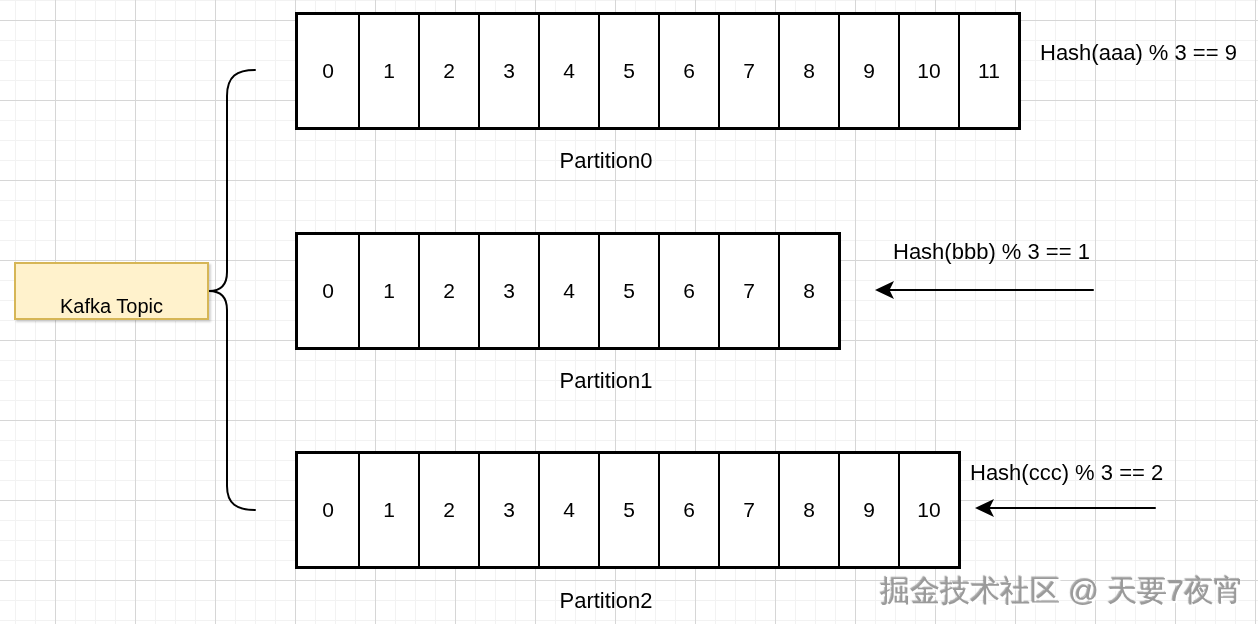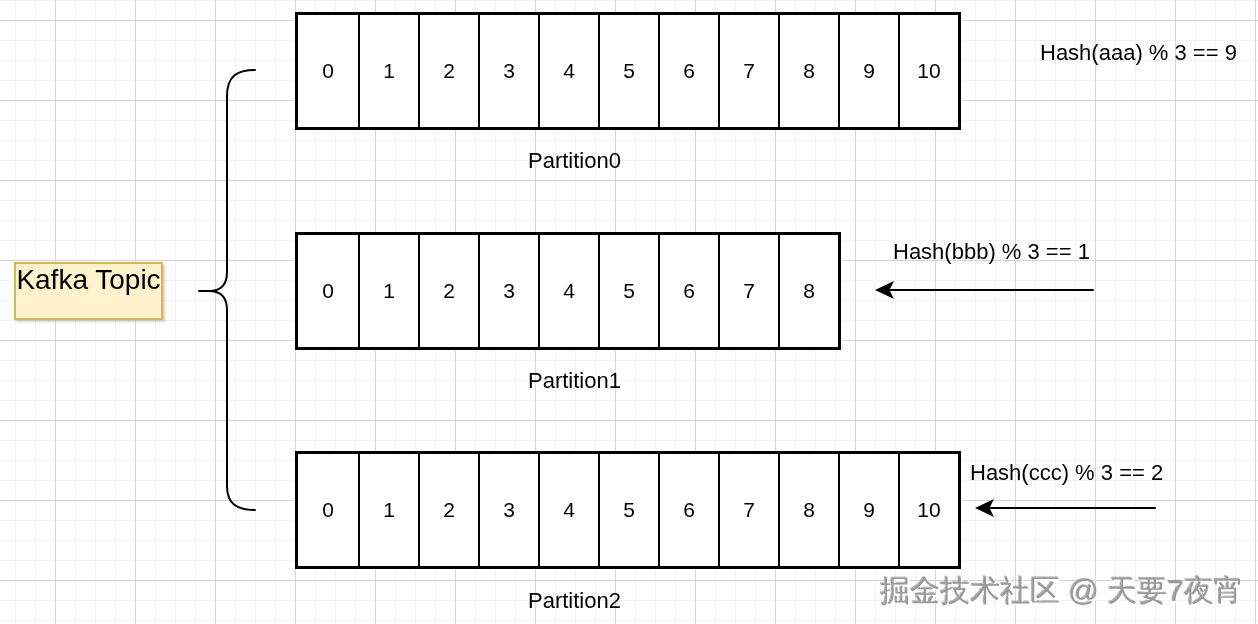--- a/index.html
+++ b/index.html
@@ -22,34 +22,34 @@
   .row0{left:295px;top:12px;}
   .row1{left:295px;top:232px;}
   .row2{left:295px;top:451px;}
   .cell{
     box-sizing:border-box;width:60px;border-left:2px solid #000;
     display:flex;align-items:center;justify-content:center;
     font-size:21px;background:#fff;
   }
   .cell:first-child{border-left:none;}
   .plabel{
-    position:absolute;left:528px;width:200px;
+    position:absolute;left:506px;width:200px;text-align:center;
     font-size:22px;white-space:nowrap;
   }
   .plabel0{top:148px;}
   .plabel1{top:368px;}
   .plabel2{top:588px;}
   .hash{position:absolute;font-size:22px;white-space:nowrap;}
   .hash0{left:1040px;top:40px;}
   .hash1{left:877px;top:239px;margin-left:16px;}
   .hash2{left:970px;top:460px;}
   .topic{
-    position:absolute;left:14px;top:262px;width:149px;height:58px;
-    box-sizing:border-box;display:flex;align-items:flex-start;justify-content:center;
-    font-size:28px;
+    position:absolute;left:14px;top:262px;width:195px;height:58px;
+    box-sizing:border-box;display:flex;align-items:flex-end;justify-content:center;
+    font-size:20px;
     background:var(--topic-fill,#FFF2CC);
     border:2px solid var(--topic-border,#D6B656);
     box-shadow:2px 2px 2px rgba(0,0,0,0.18);
   }
   .overlay{position:absolute;left:0;top:0;pointer-events:none;}
   .watermark{
     position:absolute;right:14px;bottom:12px;font-size:30px;
     color:var(--watermark-color,#9a9a9a);
     text-shadow:2px 2px 1px #ffffff,-1px -1px 1px rgba(100,100,100,0.55);
     white-space:nowrap;
@@ -80,20 +80,21 @@
     <div class="cell">1</div>
     <div class="cell">2</div>
     <div class="cell">3</div>
     <div class="cell">4</div>
     <div class="cell">5</div>
     <div class="cell">6</div>
     <div class="cell">7</div>
     <div class="cell">8</div>
     <div class="cell">9</div>
     <div class="cell">10</div>
+    <div class="cell">11</div>
   </div>
 <div class="plabel plabel0">Partition0</div>
 <div class="hash hash0">Hash(aaa) % 3 == 9</div>
 
 <div class="row row1">
     <div class="cell">0</div>
     <div class="cell">1</div>
     <div class="cell">2</div>
     <div class="cell">3</div>
     <div class="cell">4</div>

